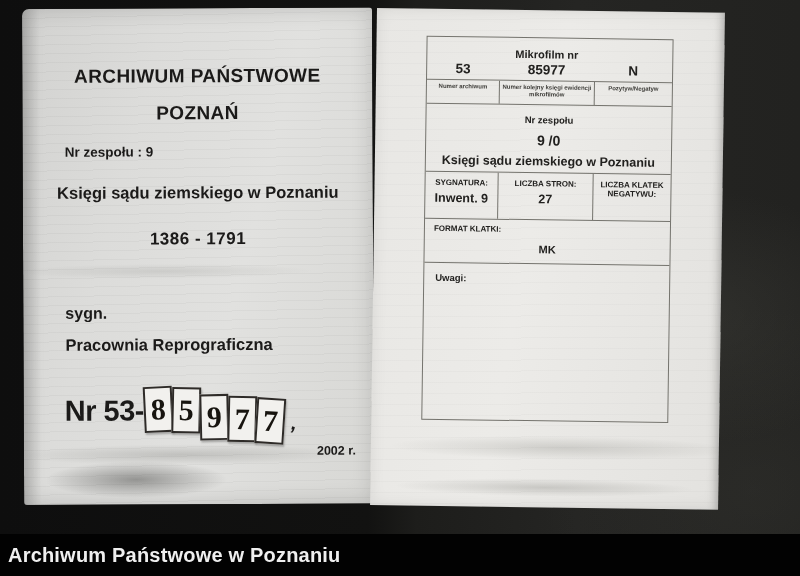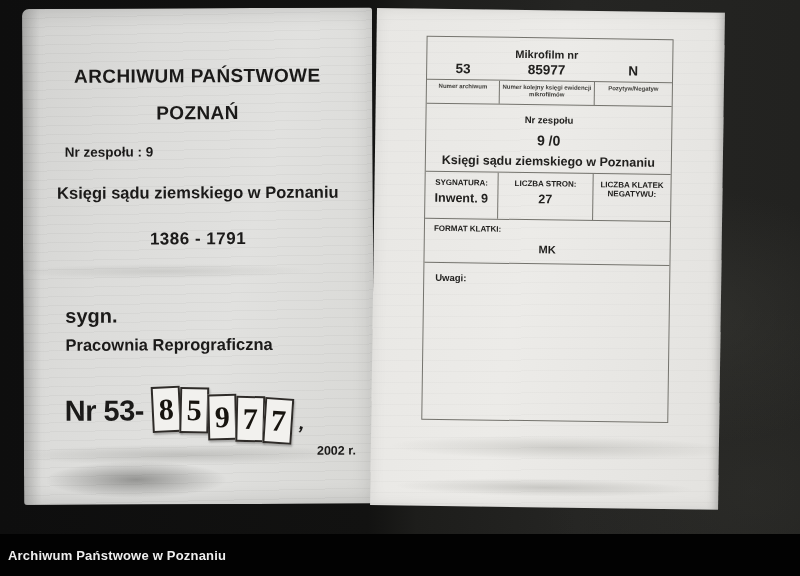--- a/index.html
+++ b/index.html
@@ -30,24 +30,24 @@
       linear-gradient(105deg,#d2d2d0 0%,#dcdcda 30%,#e1e1df 60%,#d7d7d4 100%);
     border-radius:7px 3px 3px 3px;
     box-shadow:inset 0 0 22px rgba(0,0,0,0.16);
     color:#1b1a19;
   }
   .pl-title{position:absolute;top:49px;left:0;right:0;text-align:center;
     font-weight:bold;font-size:19px;letter-spacing:0.4px;line-height:37px;}
   .pl-fond{position:absolute;top:136px;left:42px;font-weight:bold;font-size:13.5px;text-align:center;}
   .pl-series{position:absolute;top:175px;left:0;right:0;text-align:center;font-weight:bold;font-size:16.5px;}
   .pl-dates{position:absolute;top:221px;left:0;right:0;text-align:center;font-weight:bold;font-size:17px;letter-spacing:0.5px;}
-  .pl-sygn{position:absolute;top:296px;left:42px;font-weight:bold;font-size:20px;}
+  .pl-sygn{position:absolute;top:296px;left:42px;font-weight:bold;font-size:16px;}
   .pl-workshop{position:absolute;top:324px;left:42px;font-weight:bold;font-size:16.5px;line-height:24px;}
   .pl-numrow{position:absolute;top:378px;left:41px;display:flex;align-items:flex-start;}
-  .pl-prefix{font-weight:bold;font-size:29px;line-height:1;padding-top:10px;margin-right:8px;letter-spacing:-0.5px;}
+  .pl-prefix{font-weight:bold;font-size:29px;line-height:1;padding-top:10px;margin-right:0;letter-spacing:-0.5px;}
   .tiles{display:flex;}
   .tile{
     width:29px;height:46px;box-sizing:border-box;
     background:#f2f1ee;border:2px solid #2e2b28;
     display:flex;align-items:center;justify-content:center;
     font-family:"Liberation Serif", serif;font-weight:bold;font-size:30px;line-height:1;color:#17140f;
     box-shadow:1px 2px 2px rgba(0,0,0,0.25);
   }
   .tile + .tile{margin-left:-1px;}
   .tile:nth-child(1){transform:rotate(-2.5deg);}
@@ -101,21 +101,21 @@
   .d-label{font-weight:bold;font-size:8px;}
   .d-val{text-align:center;font-weight:bold;font-size:11px;margin-top:9px;}
   
   .sec-e{flex:1;padding:9px 11px;}
   .e-label{font-weight:bold;font-size:9.5px;}
   
   .footer-bar{
     position:absolute;left:0;right:0;bottom:0;height:42px;background:#020202;
     display:flex;align-items:center;padding-left:8px;box-sizing:border-box;
   }
-  .footer-title{color:#efefef;font-weight:bold;font-size:13px;letter-spacing:0.2px;}
+  .footer-title{color:#efefef;font-weight:bold;font-size:20px;letter-spacing:0.2px;}
 </style>
 </head>
 <body>
 
 <div class="backdrop"></div>
 
 <div class="page-left">
   <div class="pl-title">
     <div>ARCHIWUM PAŃSTWOWE</div>
     <div>POZNAŃ</div>

